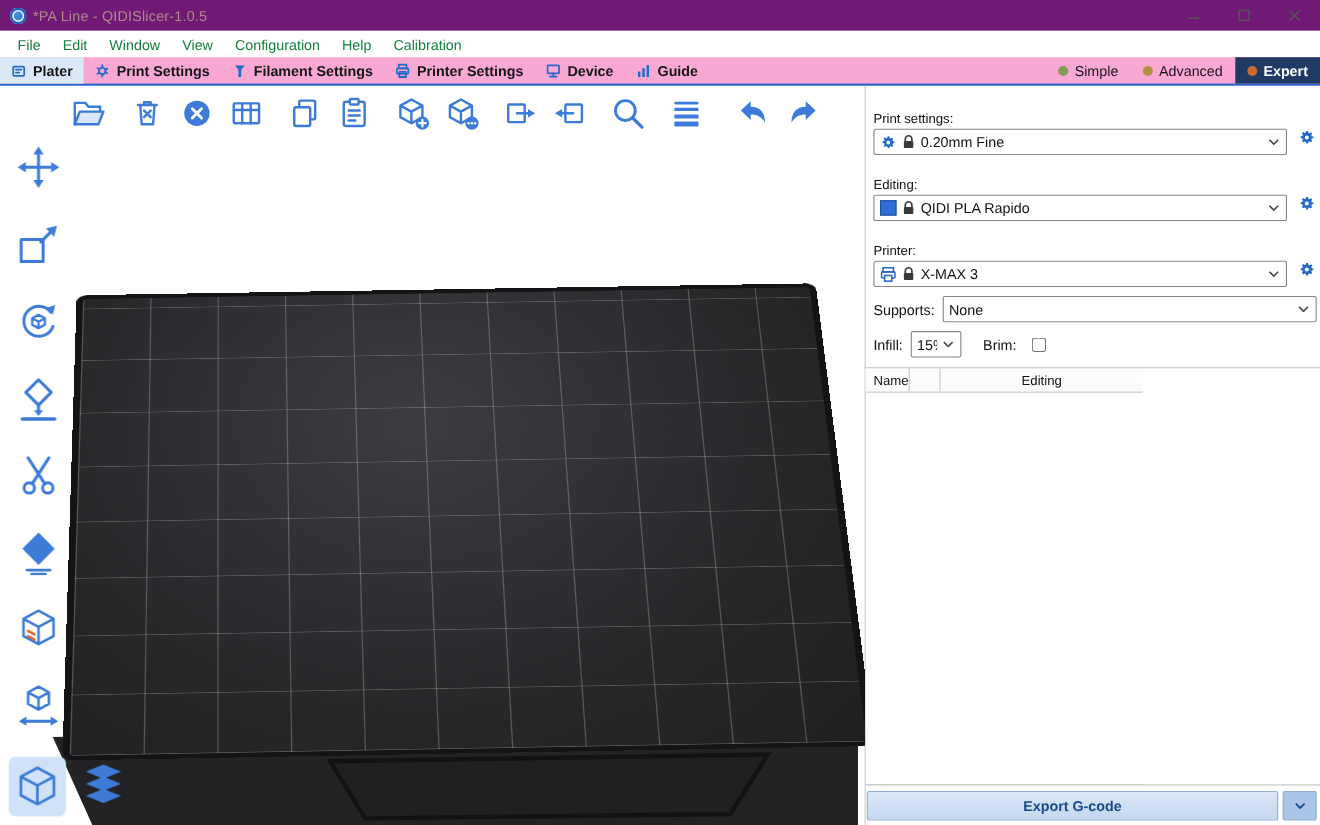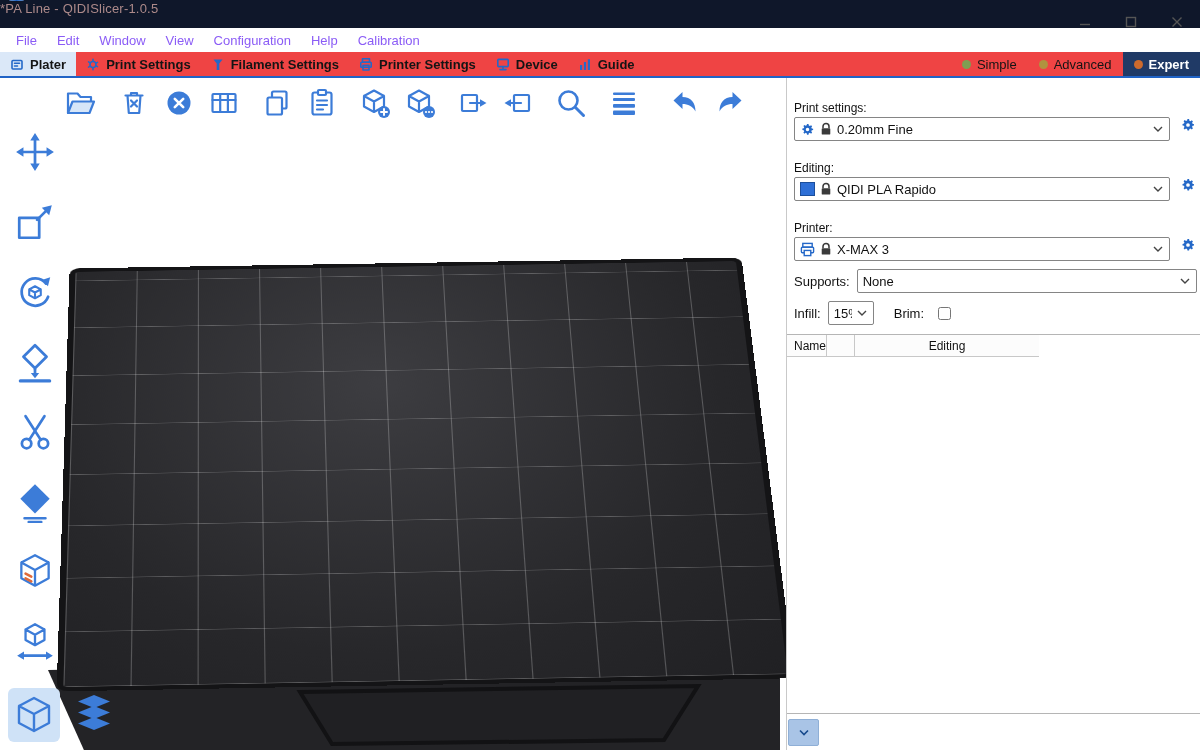--- a/index.html
+++ b/index.html
@@ -1,33 +1,33 @@
 <!DOCTYPE html>
 <html><head>
 <meta charset="utf-8">
 <style>
   *{margin:0;padding:0;box-sizing:border-box;}
   html,body{width:1200px;height:750px;overflow:hidden;}
   body{font-family:"Liberation Sans",sans-serif;background:#fff;user-select:none;}
   .app{position:relative;width:1200px;height:750px;background:#fff;}
 
   
-  .titlebar{height:28px;display:flex;align-items:flex-start;background:#0f172a;flex-direction:column;}
+  .titlebar{height:28px;display:flex;align-items:center;background:#701a75;}
   .app-icon{width:15px;height:15px;border-radius:50%;background:radial-gradient(circle at 38% 35%, #4a90e2, #1b5fc0);margin:0 6px 0 9px;box-shadow:inset 0 0 0 2px #1b5fc0, inset 0 0 0 3.5px #e8f1fc;}
   .title-text{font-size:13px;color:#ad8a8a;letter-spacing:.2px;}
   .win-controls{margin-left:auto;display:flex;height:100%;}
   .win-btn{width:46px;height:100%;display:flex;align-items:center;justify-content:center;}
   .win-btn svg{stroke:#555;stroke-width:1.4;fill:none;}
 
   
-  .menubar{height:24px;display:flex;align-items:center;padding-left:6px;font-size:13px;color:#8b5cf6;background:#fff;}
+  .menubar{height:24px;display:flex;align-items:center;padding-left:6px;font-size:13px;color:#15803d;background:#fff;}
   .menu-item{padding:0 10px;height:100%;display:flex;align-items:center;cursor:default;}
 
   
-  .tabbar{height:26px;background:#ef4444;display:flex;align-items:stretch;border-bottom:2px solid #2063c6;}
+  .tabbar{height:26px;background:#f9a8d4;display:flex;align-items:stretch;border-bottom:2px solid #2063c6;}
   .tab{display:flex;align-items:center;gap:6px;padding:0 10px;font-size:13px;font-weight:700;color:#141414;}
   .tab.active{background:#dbe8f8;}
   .tab svg{flex:none;}
   .tb{stroke:#2468c8;stroke-width:1.6;fill:none;stroke-linecap:round;stroke-linejoin:round;}
   .tbf{fill:#2468c8;stroke:none;}
   .modes{margin-left:auto;display:flex;align-items:stretch;}
   .mode{display:flex;align-items:center;gap:6px;padding:0 11px;font-size:13px;color:#141414;}
   .mode .dot{width:9px;height:9px;border-radius:50%;}
   .mode.expert{background:#203a66;color:#fff;font-weight:700;justify-content:flex-end;}
 
@@ -479,20 +479,21 @@
       <div class="obj-table">
         <div class="obj-head">
           <div class="col-name">Name</div>
           <div class="col-mid"></div>
           <div class="col-edit">Editing</div>
         </div>
         <div class="obj-body"></div>
       </div>
 
       <div class="export-row">
+        <div class="export-btn">Export G-code</div>
         <div class="export-side">
           <svg width="10" height="7" viewBox="0 0 10 6">
               <path d="M1 1l4 4 4-4" stroke="#16498c" fill="none" stroke-width="1.6"></path>
             </svg>
         </div>
       </div>
     </div>
   </div>
 </div>
 

